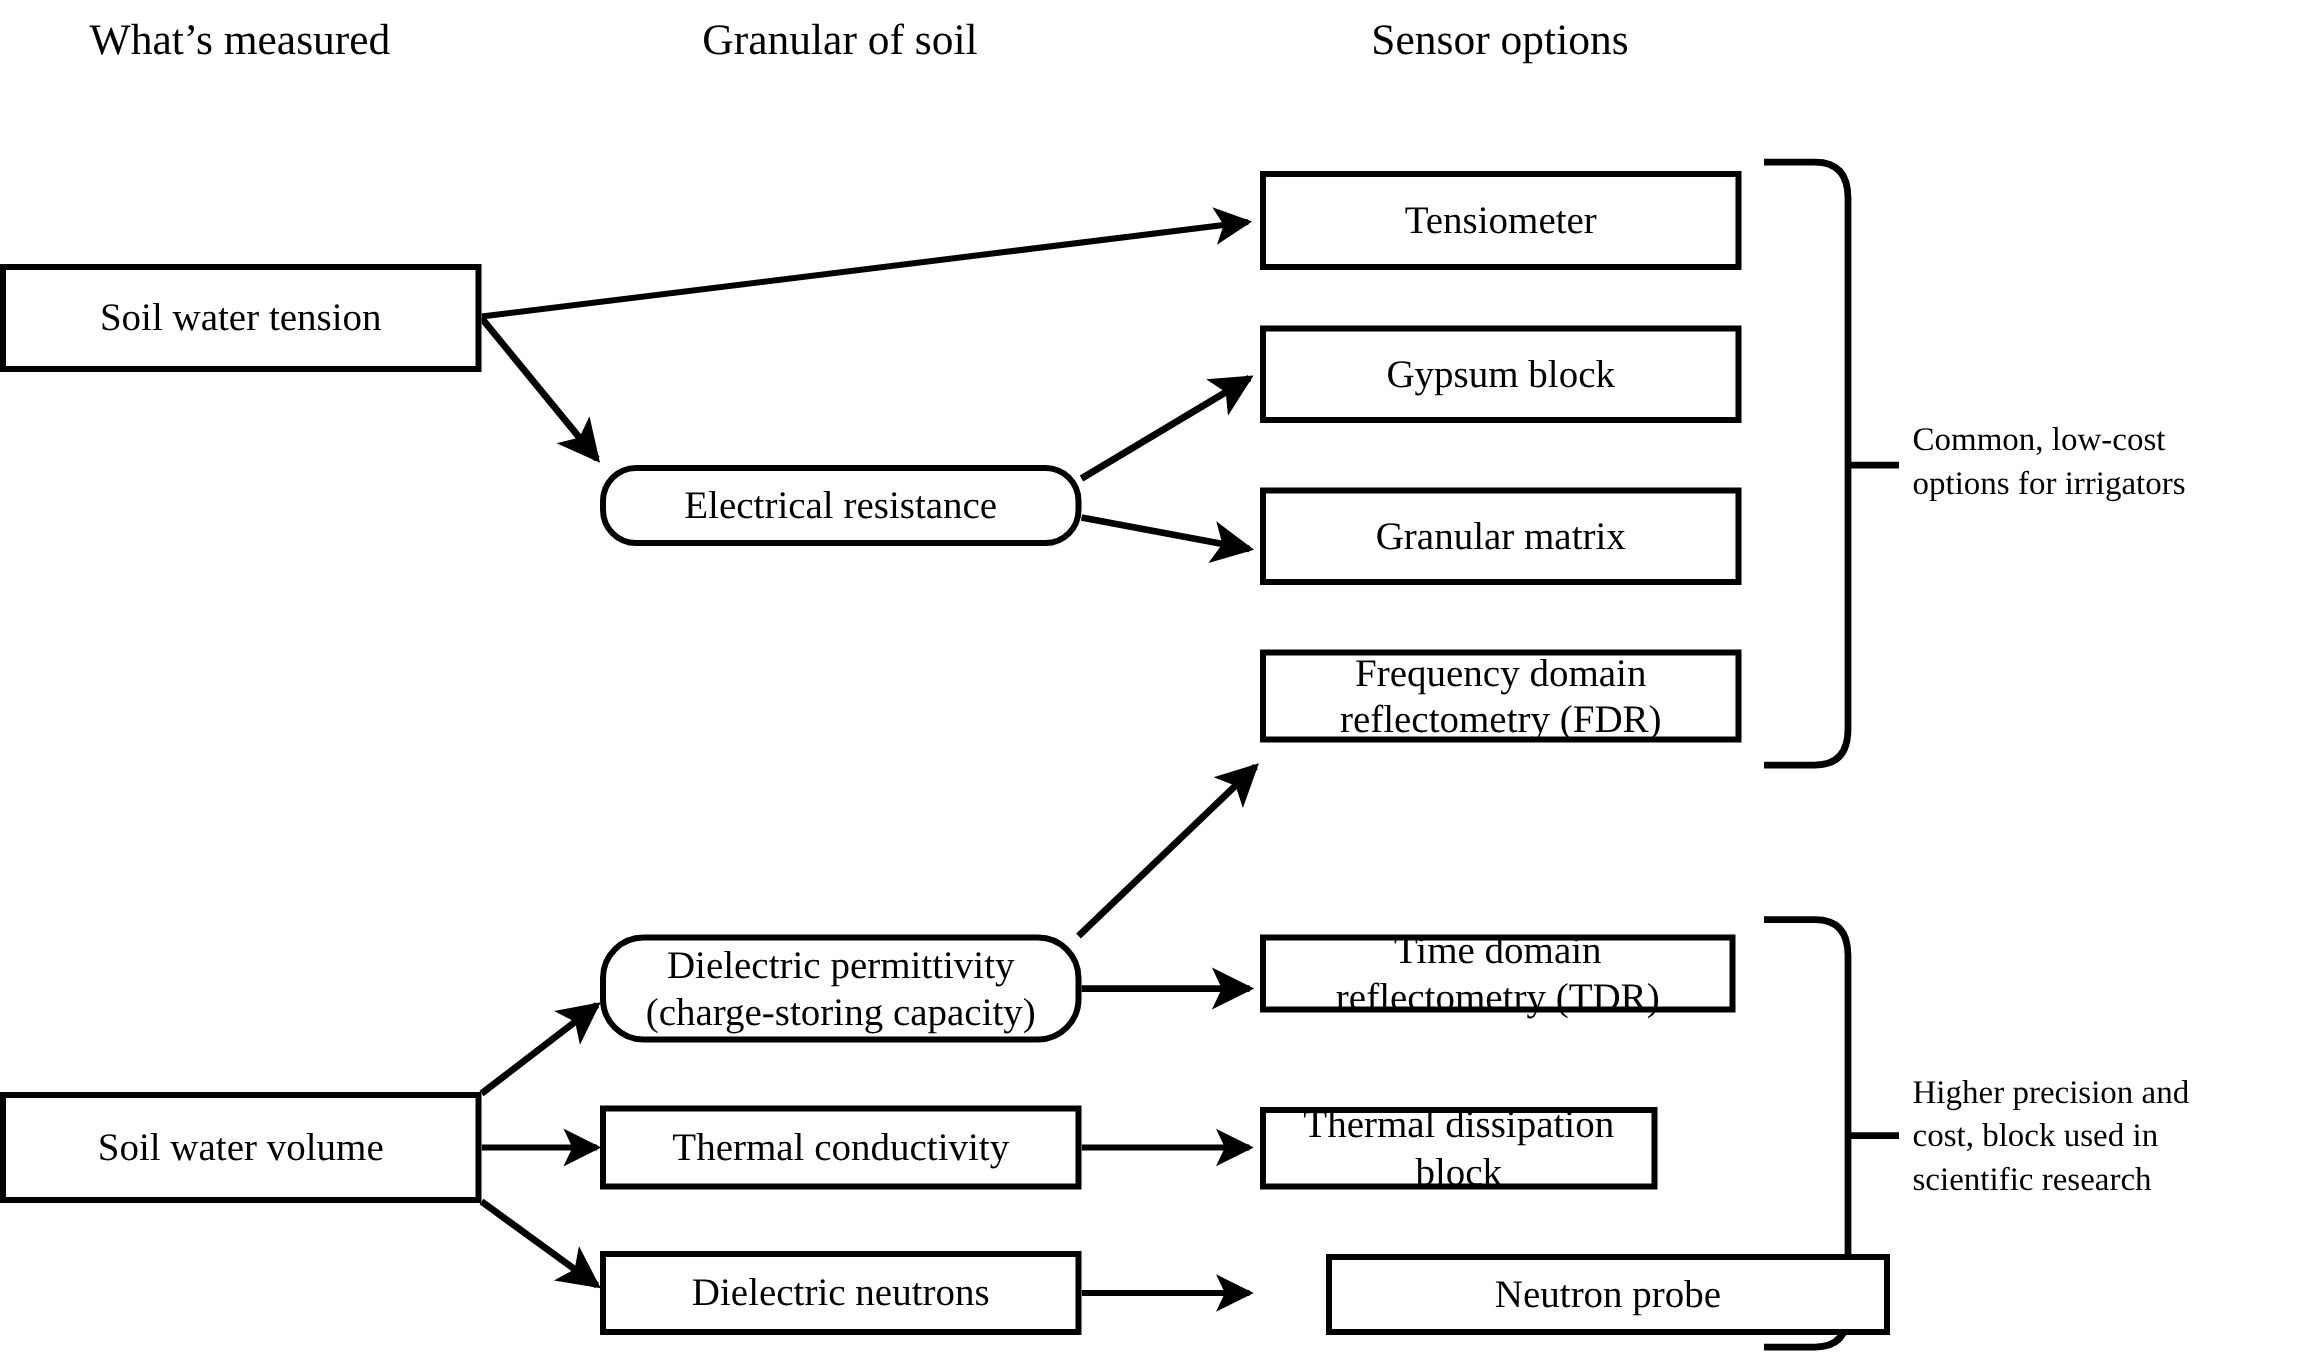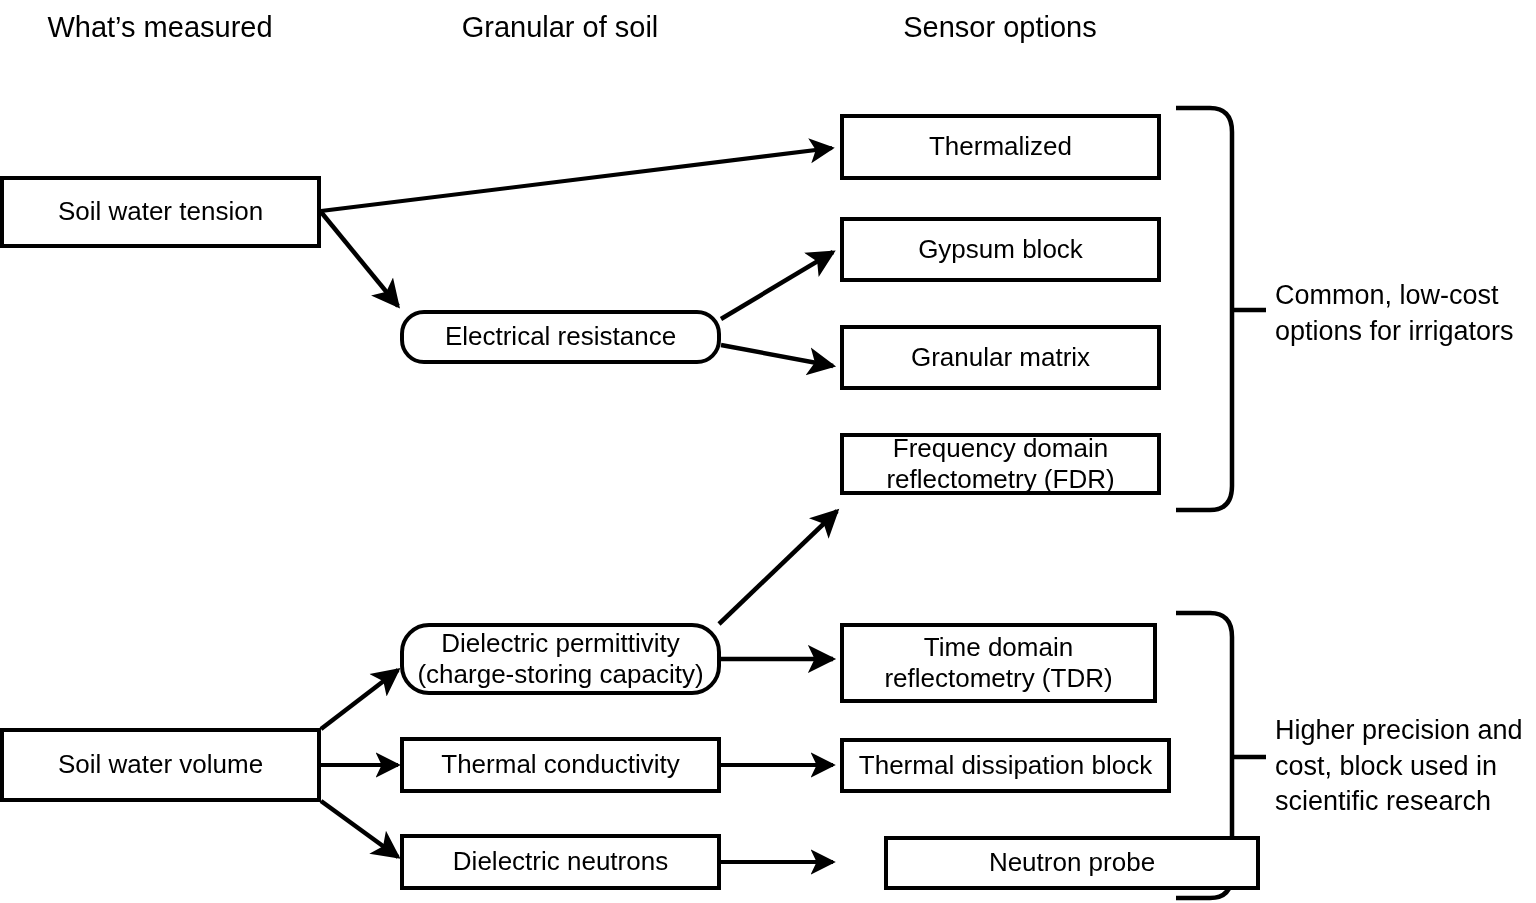--- a/index.html
+++ b/index.html
@@ -5,21 +5,21 @@
   html, body {
     margin: 0;
     padding: 0;
     background: #ffffff;
   }
   #stage {
     position: relative;
     width: 1536px;
     height: 903px;
     background: #ffffff;
-    font-family: Liberation Sans, sans-serif;
+    font-family: Liberation Serif, serif;
     color: #000000;
     overflow: hidden;
   }
   svg.layer {
     position: absolute;
     left: 0;
     top: 0;
     width: 1536px;
     height: 903px;
     pointer-events: none;
@@ -42,21 +42,21 @@
     justify-content: center;
     text-align: center;
     font-size: 26px;
     line-height: 1.22;
     color: #000000;
     padding: 0 6px;
   }
   .node.two-line { line-height: 1.2; }
   .annotation {
     position: absolute;
-    font-size: 27px;
+    font-size: 22px;
     line-height: 1.32;
     color: #000000;
     text-align: left;
   }
 </style>
 </head>
 <body>
 
 <div id="stage">
 
@@ -108,37 +108,37 @@
 
   <div class="node two-line" style="left:400px; top:623px; width:321px; height:72px; flex-direction:column;border-radius:29px;">
     <span>Dielectric permittivity</span>
     <span>(charge-storing capacity)</span>
   </div>
 
   <div class="node" style="left:400px; top:737px; width:321px; height:56px;">Thermal conductivity</div>
 
   <div class="node" style="left:400px; top:834px; width:321px; height:56px;">Dielectric neutrons</div>
 
-  <div class="node" style="left:840px; top:114px; width:321px; height:66px;">Thermalized</div>
+  <div class="node" style="left:840px; top:114px; width:321px; height:66px;">Tensiometer</div>
 
   <div class="node" style="left:840px; top:217px; width:321px; height:65px;">Gypsum block</div>
 
   <div class="node" style="left:840px; top:325px; width:321px; height:65px;">Granular matrix</div>
 
   <div class="node two-line" style="left:840px; top:433px; width:321px; height:62px; flex-direction:column;">
     <span>Frequency domain</span>
     <span>reflectometry (FDR)</span>
   </div>
 
-  <div class="node two-line" style="left:840px; top:623px; width:317px; height:80px; flex-direction:column;">
+  <div class="node two-line" style="left:840px; top:623px; width:317px; height:52px; flex-direction:column;">
     <span>Time domain</span>
     <span>reflectometry (TDR)</span>
   </div>
 
-  <div class="node" style="left:840px; top:738px; width:331px; height:55px;text-align:right;">Thermal dissipation block</div>
+  <div class="node" style="left:840px; top:738px; width:265px; height:55px;">Thermal dissipation block</div>
 
   <div class="node" style="left:840px; top:836px; width:376px; height:54px;margin-left:44px;">Neutron probe</div>
 
   <div class="annotation" style="left:1275px; top:278px; width:255px;">
     <div>Common, low-cost</div>
     <div>options for irrigators</div>
   </div>
 
   <div class="annotation" style="left:1275px; top:713px; width:250px;">
     <div>Higher precision and</div>

